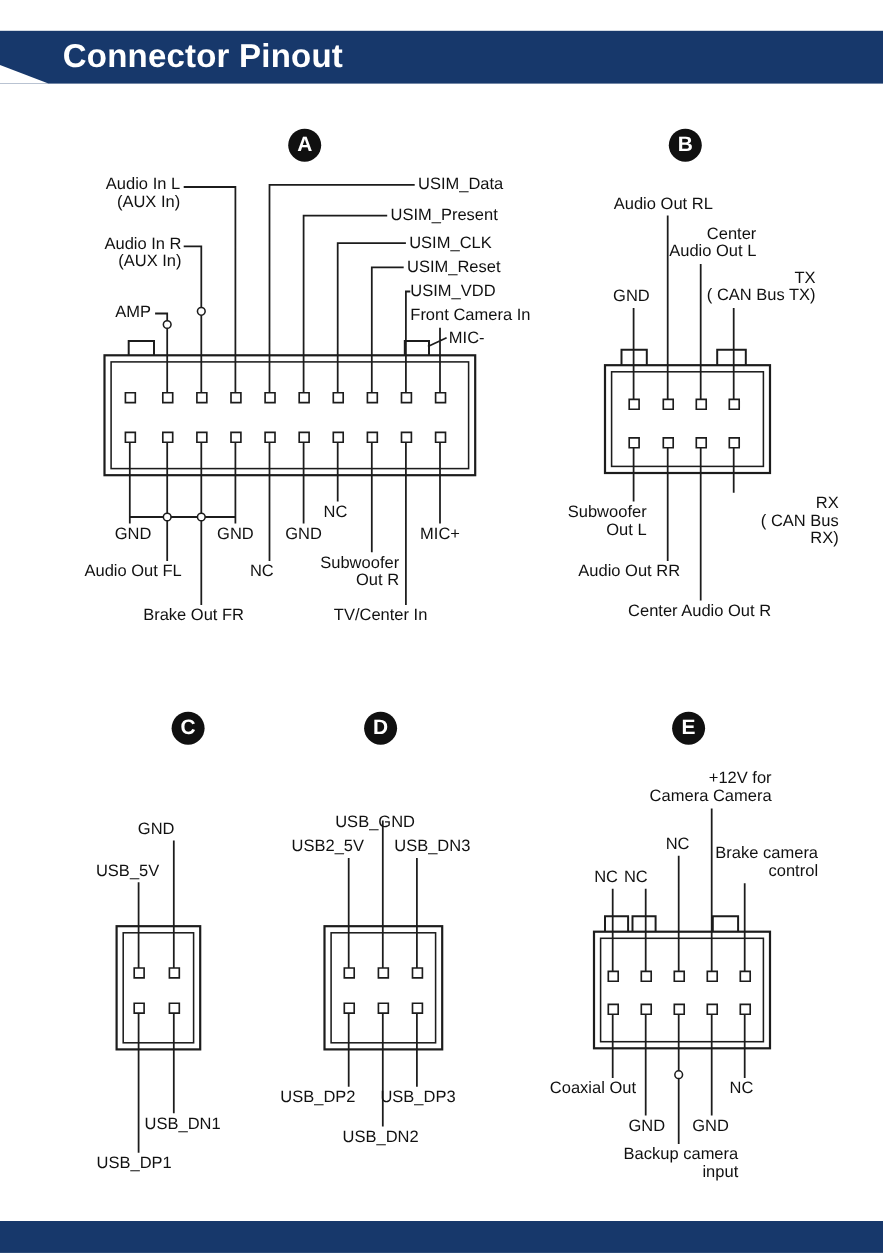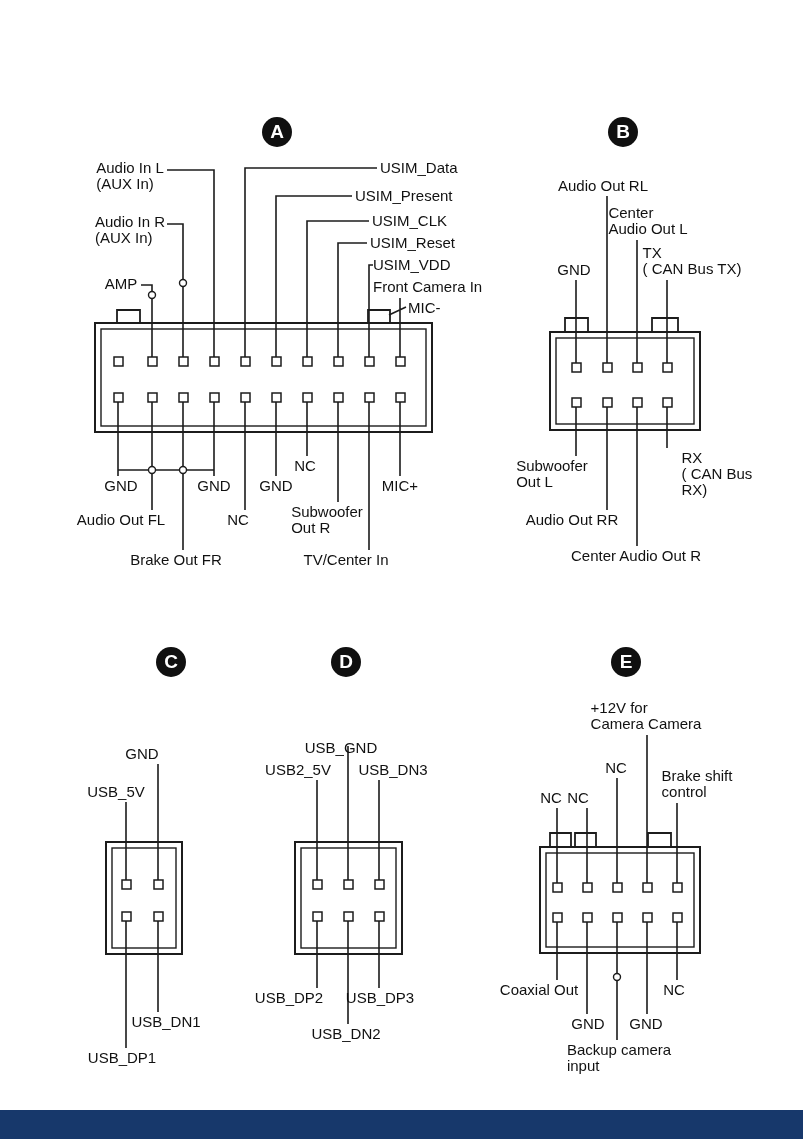--- a/index.html
+++ b/index.html
@@ -10,30 +10,34 @@
   .header-notch{position:absolute;left:0;bottom:0;width:0;height:0;border-bottom:17px solid #fff;border-right:44px solid transparent;}
   .footer{position:absolute;left:0;top:1110px;width:803px;height:29px;background:#17386B;}
   svg.diagram{position:absolute;left:0;top:0;}
   .wire{fill:none;stroke:#1c1c1c;stroke-width:1.6px;}
   .pins{fill:#fff;stroke:#1c1c1c;stroke-width:1.5px;}
   .body-outer{fill:#fff;stroke:#1c1c1c;stroke-width:2px;}
   .body-inner{fill:none;stroke:#1c1c1c;stroke-width:1.4px;}
   .tab{fill:none;stroke:#1c1c1c;stroke-width:1.8px;}
   .node{fill:#fff;stroke:#1c1c1c;stroke-width:1.4px;}
   .lbl{position:absolute;font-size:15px;line-height:16px;color:#111;white-space:pre-line;}
-  .lbl.c{transform:translateX(-50%);text-align:left;}
+  .lbl.c{transform:translateX(-50%);text-align:right;}
   .badge{position:absolute;width:30px;height:30px;border-radius:50%;background:#101010;color:#fff;
          display:flex;align-items:center;justify-content:center;font-size:19px;font-weight:bold;
          transform:translate(-50%,-50%);}
 </style>
 </head>
 <body>
 
 <div class="page">
 
+  <div class="header">
+    <span class="header-title">Connector Pinout</span>
+    <div class="header-notch"></div>
+  </div>
 
   <svg class="diagram" width="803" height="1139" viewBox="0 0 803 1139">
 
     <g>
       <rect class="body-outer" x="95" y="323" width="337" height="109"></rect>
       <rect class="body-inner" x="101" y="329" width="325" height="97"></rect>
       <path class="tab" d="M117,323 V310 H140 V323 M368,323 V310 H390 V323"></path>
       <path class="pins" d="M114,357h9v9h-9z M148,357h9v9h-9z M179,357h9v9h-9z M210,357h9v9h-9z M241,357h9v9h-9z M272,357h9v9h-9z M303,357h9v9h-9z M334,357h9v9h-9z M365,357h9v9h-9z M396,357h9v9h-9z M114,393h9v9h-9z M148,393h9v9h-9z M179,393h9v9h-9z M210,393h9v9h-9z M241,393h9v9h-9z M272,393h9v9h-9z M303,393h9v9h-9z M334,393h9v9h-9z M365,393h9v9h-9z M396,393h9v9h-9z"></path>
       <path class="wire" d="M167,170 H214 V357 M167,224 H183 V357 M141,285 H152 V357 M377,168 H245 V357 M352,196 H276 V357 M369,221 H307 V357 M367,243 H338 V357 M373,265 H369 V357 M400,298 V357 M389,315 L406,307 M118,402 V476 M152,402 V510 M183,402 V550 M214,402 V476 M245,402 V510 M276,402 V476 M307,402 V456 M338,402 V502 M369,402 V550 M400,402 V476 M118,470 H214"></path>
       <circle class="node" cx="152" cy="295" r="3.5"></circle>
@@ -127,21 +131,21 @@
   <span class="lbl c" style="left:393px;top:762px">USB_DN3</span>
   <span class="lbl c" style="left:289px;top:990px">USB_DP2</span>
   <span class="lbl c" style="left:380px;top:990px">USB_DP3</span>
   <span class="lbl c" style="left:346px;top:1026px">USB_DN2</span>
 
   <span class="lbl c" style="left:646px;top:700px">+12V for
 Camera Camera</span>
   <span class="lbl c" style="left:616px;top:760px">NC</span>
   <span class="lbl c" style="left:551px;top:790px">NC</span>
   <span class="lbl c" style="left:578px;top:790px">NC</span>
-  <span class="lbl c" style="left:697px;top:768px">Brake shift
+  <span class="lbl c" style="left:697px;top:768px">Brake camera
 control</span>
   <span class="lbl c" style="left:539px;top:982px">Coaxial Out</span>
   <span class="lbl c" style="left:588px;top:1016px">GND</span>
   <span class="lbl c" style="left:646px;top:1016px">GND</span>
   <span class="lbl c" style="left:674px;top:982px">NC</span>
   <span class="lbl c" style="left:619px;top:1042px">Backup camera
 input</span>
 
   <div class="footer"></div>
 

